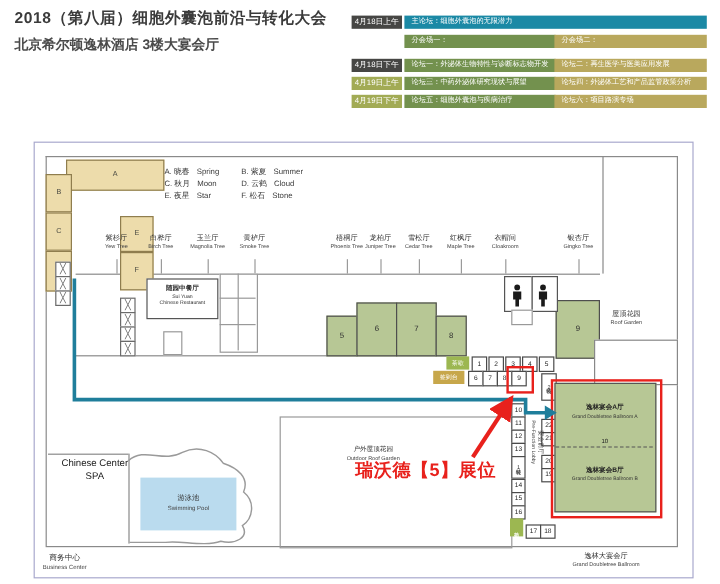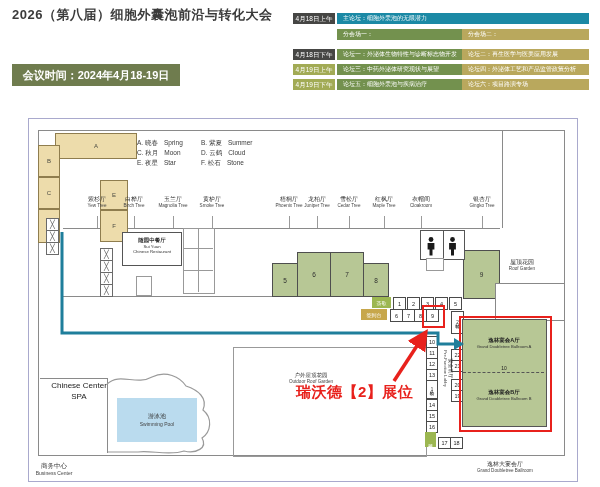--- a/index.html
+++ b/index.html
@@ -59,22 +59,22 @@
   .prefn{position:absolute;left:405px;top:361px;width:82px;height:15px;transform:rotate(90deg);
          text-align:center;line-height:1.25;z-index:1;}
   .prefn .cn{display:block;font-size:5px;color:#333;}
   .prefn .en{display:block;font-size:4.2px;color:#444;}
 </style>
 </head>
 <body>
 
 <div class="page">
 
-  <div class="title">2026（第八届）细胞外囊泡前沿与转化大会</div>
-  <div class="timebox">会议时间：2024年4月18-19日</div>
+  <div class="title">2018（第八届）细胞外囊泡前沿与转化大会</div>
+  <div class="addr" style="top:30px;">北京希尔顿逸林酒店 3楼大宴会厅</div>
 
   <div class="sch sch-time bg-dark" style="left:293px;top:13px;">4月18日上午</div>
   <div class="sch sch-bar bg-teal" style="left:337px;top:13px;width:246px;">主论坛：细胞外囊泡的无限潜力</div>
   <div class="sch sch-bar bg-green" style="left:337px;top:29px;width:120px;">分会场一：</div>
   <div class="sch sch-bar bg-tan" style="left:462px;top:29px;width:121px;">分会场二：</div>
   <div class="sch sch-time bg-dark" style="left:293px;top:49px;">4月18日下午</div>
   <div class="sch sch-bar bg-green" style="left:337px;top:49px;width:120px;">论坛一：外泌体生物特性与诊断标志物开发</div>
   <div class="sch sch-bar bg-tan" style="left:462px;top:49px;width:121px;">论坛二：再生医学与医美应用发展</div>
   <div class="sch sch-time bg-olive" style="left:293px;top:64px;">4月19日上午</div>
   <div class="sch sch-bar bg-green" style="left:337px;top:64px;width:120px;">论坛三：中药外泌体研究现状与展望</div>
@@ -327,21 +327,21 @@
   </div>
   <div class="lbl" style="left:28px;top:462px;width:52px;">
     <span class="cn" style="font-size:6.5px;">商务中心</span>
     <span class="en" style="font-size:5px;">Business Center</span>
   </div>
   <div class="lbl" style="left:462px;top:461px;width:86px;">
     <span class="cn">逸林大宴会厅</span>
     <span class="en">Grand Doubletree Ballroom</span>
   </div>
 
-  <div class="callout">瑞沃德【2】展位</div>
+  <div class="callout">瑞沃德【5】展位</div>
 
   <svg class="svg-overlay" width="600" height="487" viewBox="0 0 600 487">
     <defs>
       <marker id="redhead" markerWidth="7" markerHeight="7" refX="5" refY="3" orient="auto">
         <path d="M0,0 L6,3 L0,6 Z" fill="#e8211c"></path>
       </marker>
     </defs>
 
     <polyline points="62,232 62,333 438,333 438,344 455,344" fill="none" stroke="#1f7e9b" stroke-width="3"></polyline>
     <polygon points="454,338 464,344 454,350" fill="#1f7e9b"></polygon>

